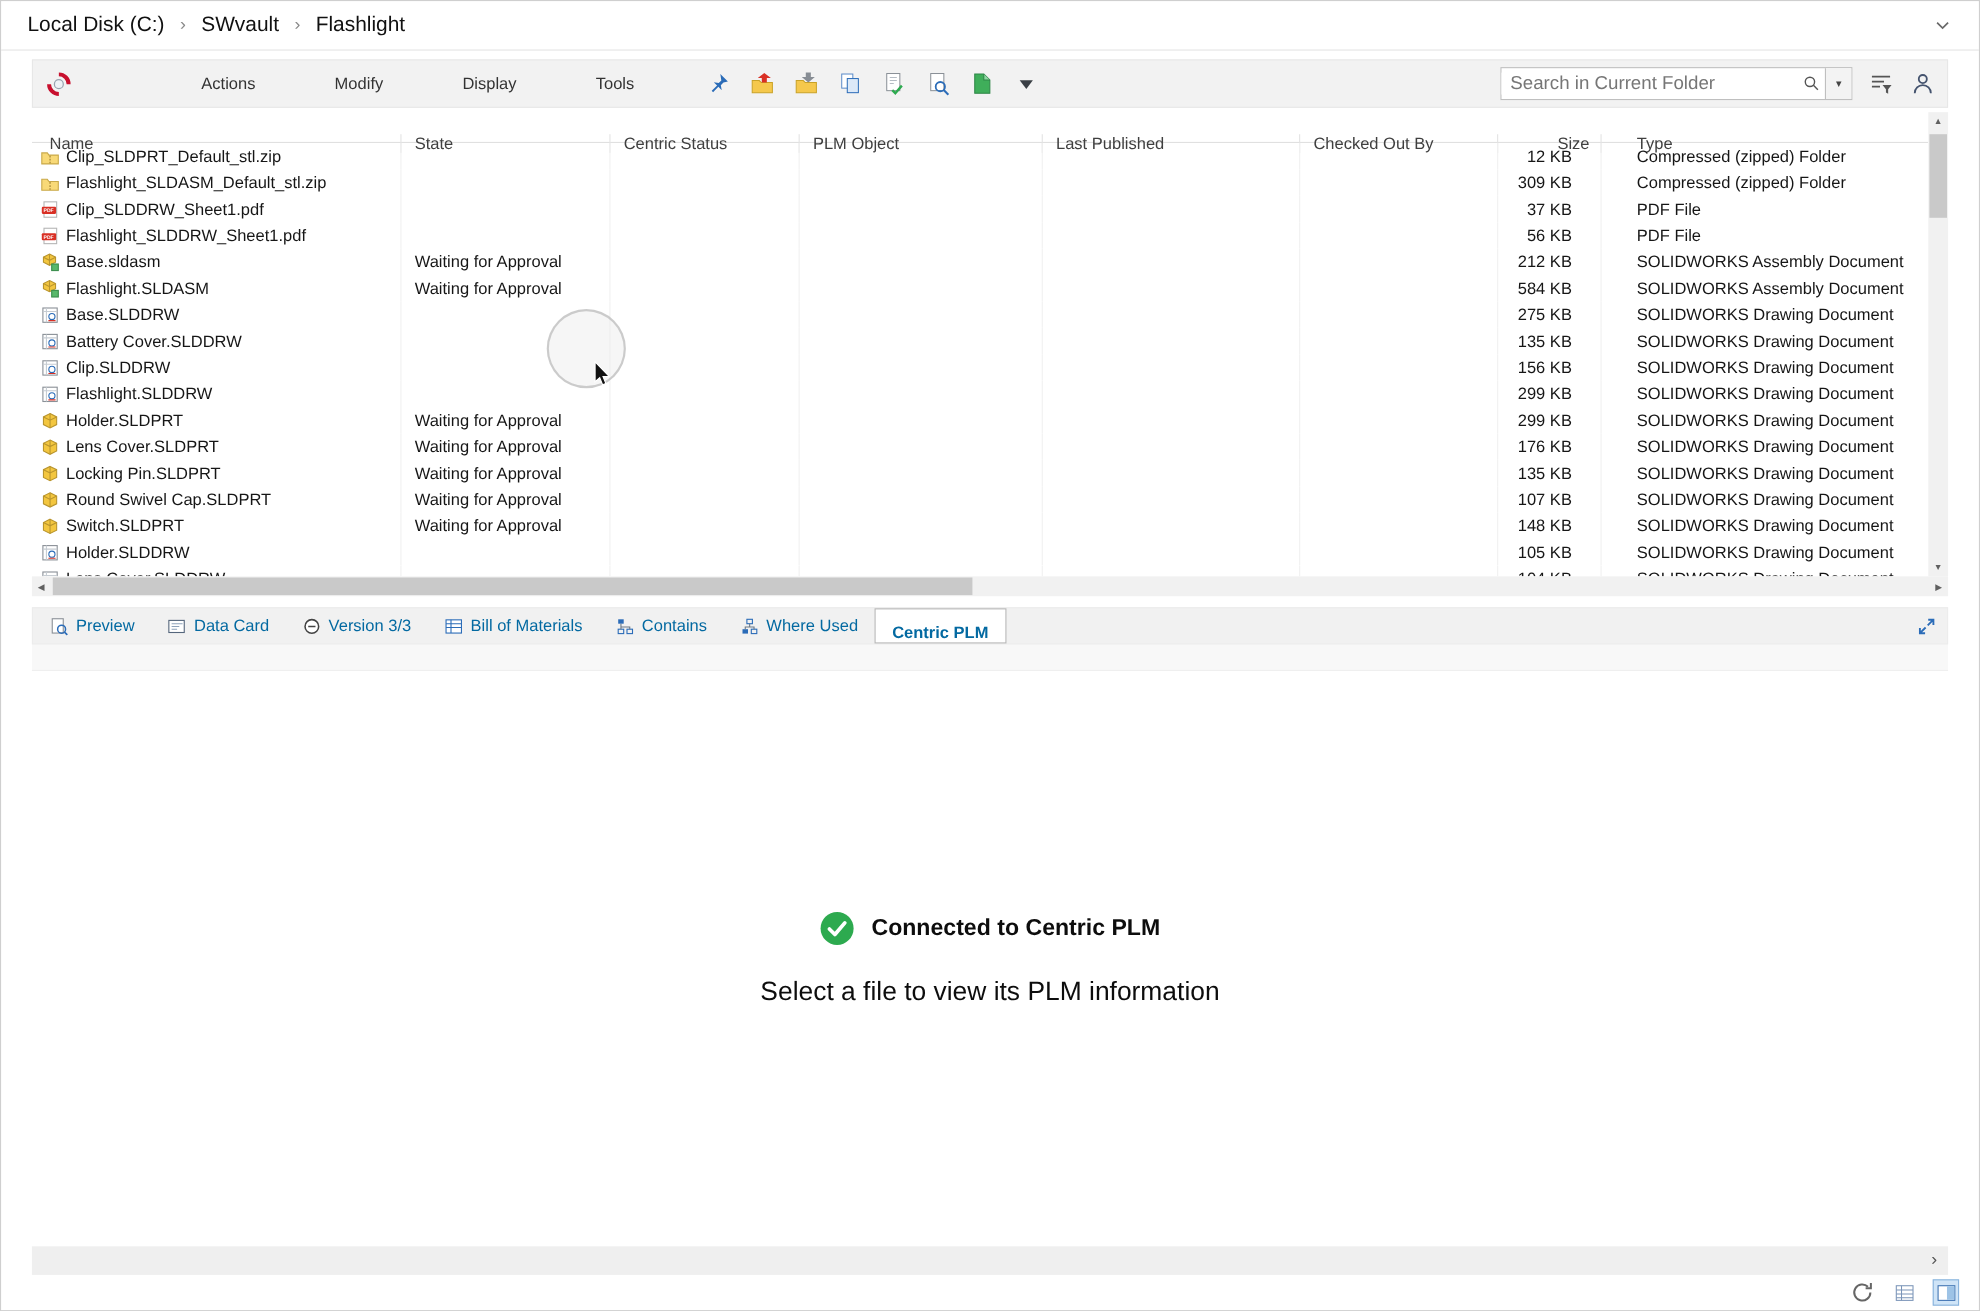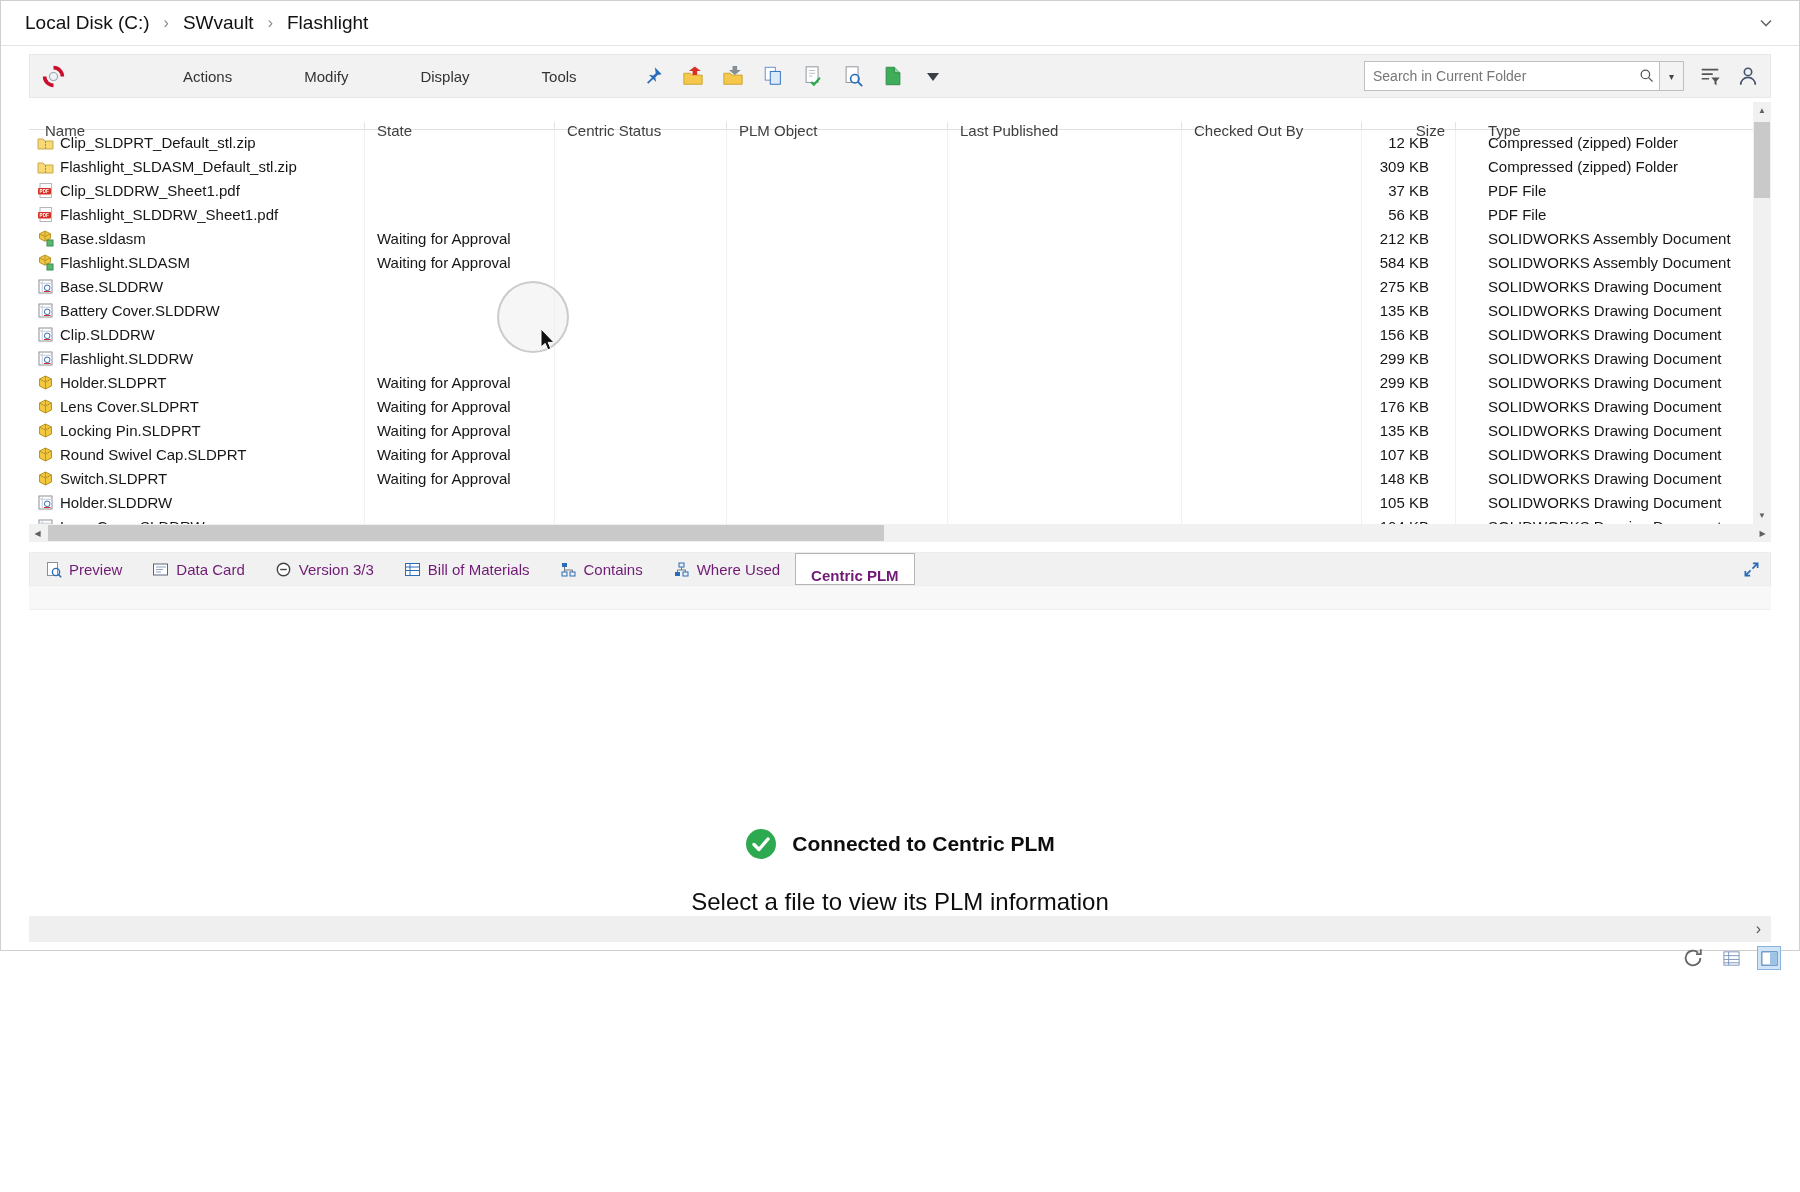--- a/index.html
+++ b/index.html
@@ -1,18 +1,18 @@
 <!DOCTYPE html>
 <html><head>
 <meta charset="utf-8">
 <style>
   * { box-sizing: border-box; margin: 0; padding: 0; }
   html,body { width:1800px; height:1192px; overflow:hidden; background:#fff;
     font-family:"Liberation Sans", sans-serif; color:#161616; }
-  .window { width:1800px; height:951px; border:1px solid #cfcfcf; background:#fff;
+  .window { width:1800px; height:1192px; border:1px solid #cfcfcf; background:#fff;
     display:flex; flex-direction:column; }
 
   
   .crumbbar { height:45px; flex:0 0 45px; display:flex; align-items:center;
     padding:0 20px; border-bottom:1px solid #e4e4e4; font-size:19px; color:#111; }
   .crumb { padding:0 4px; cursor:default; }
   .crumb-sep { padding:0 10px; color:#8a8a8a; font-size:16px; }
   .crumb-dd { margin-left:auto; width:26px; height:26px; display:flex;
     align-items:center; justify-content:center; }
 
@@ -22,21 +22,21 @@
     padding:0 10px; }
   .sw-logo { width:27px; height:27px; margin-right:80px; }
   .menu-item { font-size:15px; color:#333; padding:0 36px; cursor:default; }
   .tb-icons { display:flex; align-items:center; gap:16px; margin-left:28px; }
   .tb-icon { width:24px; height:24px; display:flex; align-items:center; justify-content:center; }
   .tb-icon svg { width:22px; height:22px; }
   .dd-triangle { width:0; height:0; border:6px solid transparent; border-top:8px solid #3a3f45;
     margin-top:7px; margin-left:6px; }
   .searchbox { margin-left:auto; width:320px; height:30px; background:#fff;
     border:1px solid #bfbfbf; display:flex; align-items:center; }
-  .searchbox input { flex:1; border:0; outline:none; font-size:14px; padding:0 8px;
+  .searchbox input { flex:1; border:0; outline:none; font-size:17px; padding:0 8px;
     font-family:"Liberation Sans", sans-serif; color:#c2410c; min-width:0; }
   .searchbox input::placeholder { color:#767676; }
   .search-glass { width:24px; height:28px; display:flex; align-items:center; justify-content:center; }
   .search-dd { width:24px; height:28px; border-left:1px solid #bfbfbf; background:#f3f3f3;
     display:flex; align-items:center; justify-content:center; font-size:10px; color:#444; }
   .tb-right { display:flex; align-items:center; gap:14px; margin-left:14px; }
   .tb-right .tb-icon svg { width:22px; height:22px; }
 
   
   .list-area { margin:0 28px; position:relative; flex:0 0 422px; height:422px; }
@@ -76,21 +76,21 @@
   .hs-arrow { width:17px; height:18px; display:flex; align-items:center; justify-content:center;
     font-size:8px; color:#606060; }
   .hs-arrow.right { position:absolute; right:0; }
   .hs-thumb { position:absolute; left:19px; width:48%; top:1px; bottom:1px; background:#c9c9c9; }
 
   
   .tab-gap { flex:0 0 10px; }
   .tabbar { margin:0 28px; height:34px; flex:0 0 34px; background:#f1f1f1;
     display:flex; align-items:stretch; border:1px solid #ececec; }
   .tab { display:flex; align-items:center; gap:7px; padding:0 15px; font-size:15px;
-    color:#701a75; cursor:default; }
+    color:#0369a1; cursor:default; }
   .tab .ticon { width:17px; height:17px; display:flex; }
   .tab .ticon svg { width:17px; height:17px; }
   .tab.active { background:#fff; border:1px solid #b5b5b5; font-weight:bold;align-items:flex-end; }
   .expand-btn { margin-left:auto; align-self:center; width:26px; height:26px;
     display:flex; align-items:center; justify-content:center; margin-right:6px; }
 
   .substrip { margin:0 28px; height:24px; flex:0 0 24px; background:#f8f8f8;
     border-bottom:1px solid #efefef; }
 
   

